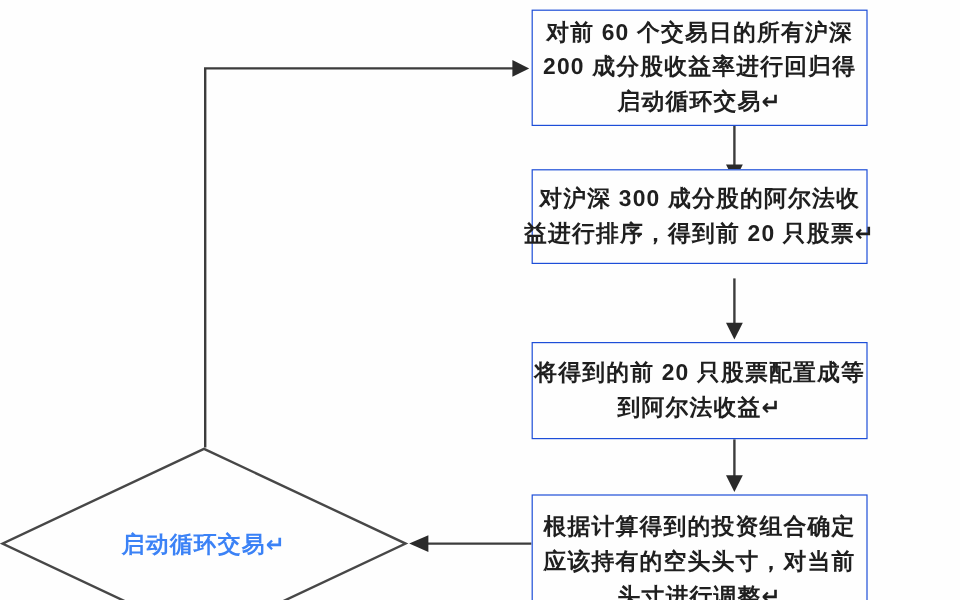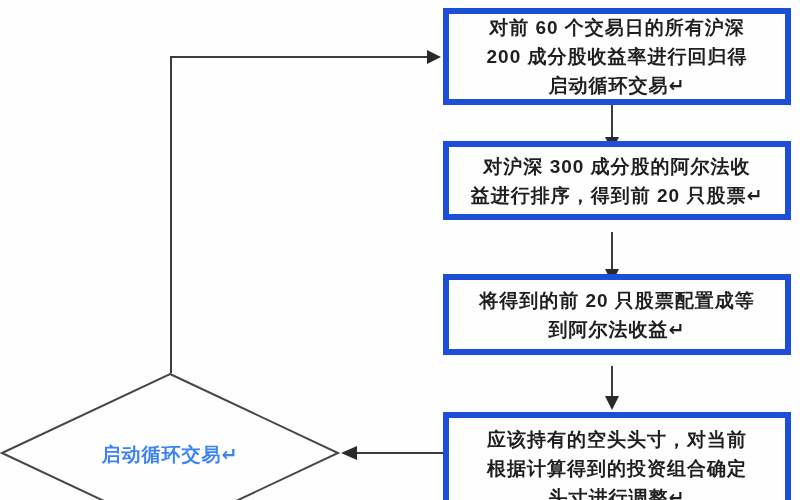--- a/index.html
+++ b/index.html
@@ -12,38 +12,38 @@
     font-family: "Liberation Sans", "DejaVu Sans", sans-serif;
   }
   svg.connectors {
     position: absolute;
     left: 0; top: 0;
     width: 800px; height: 500px;
   }
   .flow-box {
     position: absolute;
     left: 443px;
-    width: 348px;
+    width: 280px;
     box-sizing: border-box;
-    border: 6px solid #1d4ed8;
+    border: 1px solid #1d4ed8;
     background: #fefefe;
     display: flex;
     flex-direction: column;
     justify-content: center;
     align-items: center;
     text-align: center;
     color: #1f1f1f;
     font-size: 19px;
     font-weight: 700;
     letter-spacing: 1px;
   }
   .flow-box .line { line-height: 29px; white-space: nowrap; }
   #box-regression { top: 8px;   height: 97px; }
   #box-sorting    { top: 141px; height: 79px; }
-  #box-portfolio  { top: 274px; height: 81px; }
+  #box-portfolio  { top: 285px; height: 81px; }
   #box-adjust     { top: 412px; height: 112px; }
   .decision-label {
     position: absolute;
     left: 60px;
     top: 441px;
     width: 220px;
     text-align: center;
     color: #3b82f6;
     font-size: 19px;
     font-weight: 700;
@@ -86,20 +86,20 @@
     <div class="line">对沪深 300 成分股的阿尔法收</div>
     <div class="line">益进行排序，得到前 20 只股票↵</div>
   </div>
 
   <div class="flow-box" id="box-portfolio">
     <div class="line">将得到的前 20 只股票配置成等</div>
     <div class="line">到阿尔法收益↵</div>
   </div>
 
   <div class="flow-box" id="box-adjust">
+    <div class="line">根据计算得到的投资组合确定</div>
     <div class="line">应该持有的空头头寸，对当前</div>
-    <div class="line">根据计算得到的投资组合确定</div>
     <div class="line">头寸进行调整↵</div>
   </div>
 
   <div class="decision-label">启动循环交易↵</div>
 
 </div>
 
 </body></html>

